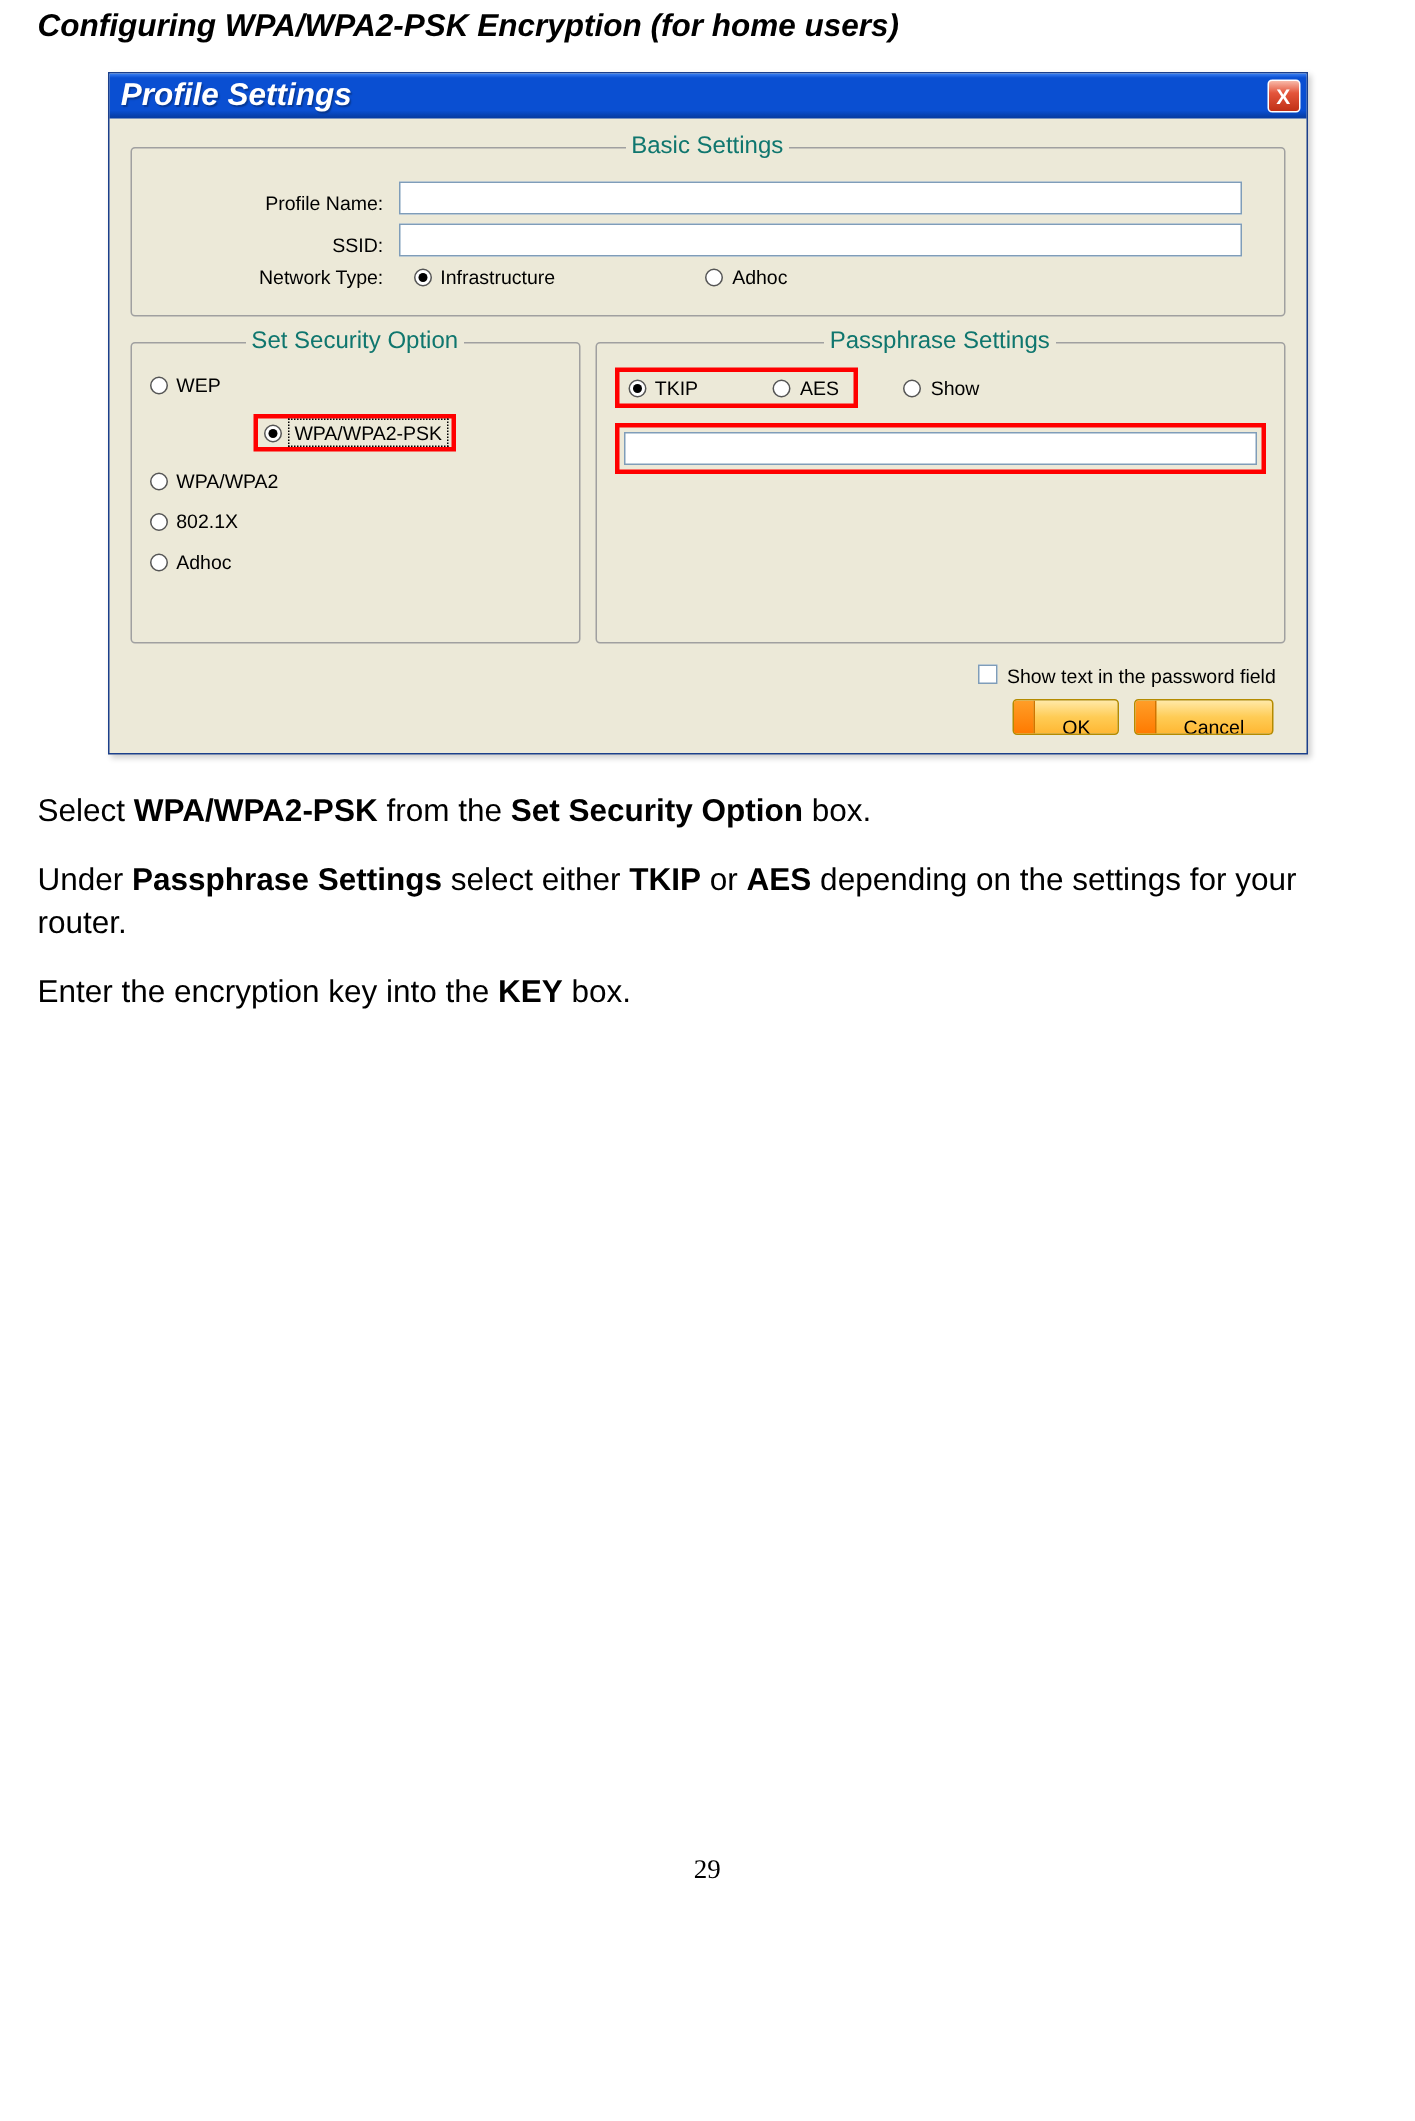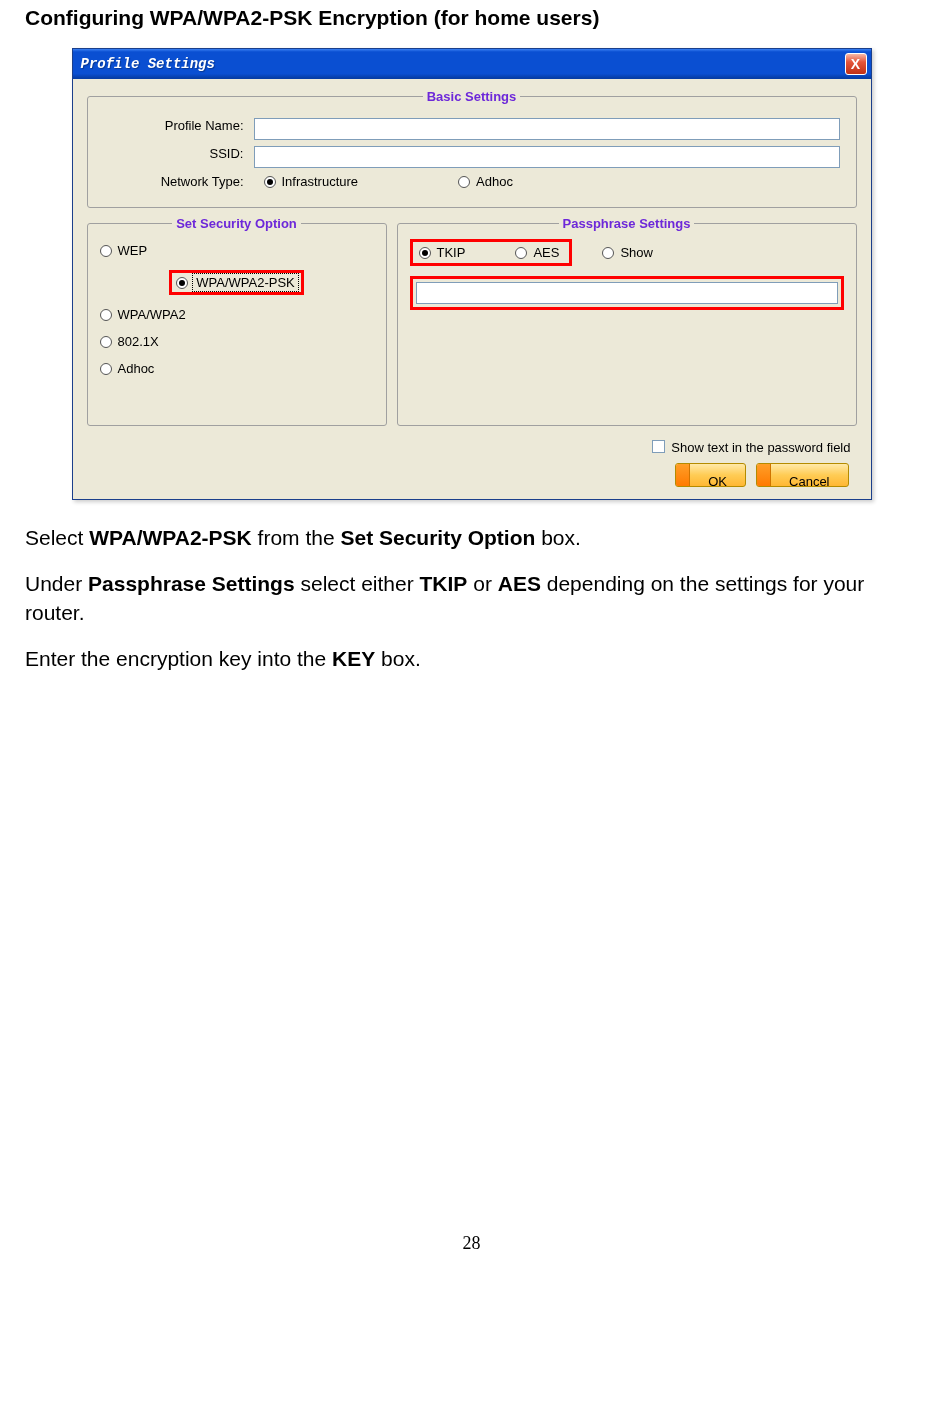--- a/index.html
+++ b/index.html
@@ -7,20 +7,21 @@
     margin: 0;
     padding: 0;
     font-family: Arial, Helvetica, sans-serif;
     background: #fff;
     width: 943px;
   }
   .page {
     padding: 0 25px;
   }
   .heading {
+    font-style: italic;
     font-weight: bold;
     font-size: 21px;
     margin: 6px 0 18px 0;
   }
   .screenshot-wrap {
     text-align: center;
   }
   .dialog {
     width: 800px;
     margin: 0 auto 24px auto;
@@ -36,23 +37,22 @@
     display: flex;
     align-items: center;
     justify-content: space-between;
     padding: 0 4px 0 8px;
     border-bottom: 1px solid #063da6;
   }
   .titlebar-title {
     color: #fff;
     font-weight: bold;
     font-style: italic;
-    font-size: 14px;
+    font-size: 21px;
     text-shadow: 1px 1px 1px rgba(0,0,0,0.3);
-    font-family: Liberation Mono, monospace;
   }
   .close-btn {
     width: 22px;
     height: 22px;
     background: linear-gradient(to bottom,#f8b9a8,#e4553b 40%,#c03016);
     border: 1px solid #fff;
     border-radius: 3px;
     color: #fff;
     display: flex;
     align-items: center;
@@ -65,29 +65,28 @@
     padding: 10px 14px 12px 14px;
   }
   fieldset {
     border: 1px solid #a0a0a0;
     border-radius: 3px;
     margin: 0 0 8px 0;
     padding: 8px 12px 12px 12px;
     background: #ece9d8;
   }
   fieldset legend {
-    color: #6d28d9;
-    font-size: 13px;
+    color: #0f766e;
+    font-size: 16px;
     padding: 0 4px;
-    font-weight: bold;
   }
   .form-row {
     display: flex;
-    align-items: flex-start;
-    margin: 6px 4px;
+    align-items: flex-end;
+    margin: 6px 16px;
   }
   .form-row label {
     width: 150px;
     text-align: right;
     padding-right: 10px;
   }
   .text-input {
     flex: 1;
     height: 22px;
     border: 1px solid #7f9db9;
@@ -346,14 +345,14 @@
       <span>Select </span><b>WPA/WPA2-PSK</b><span> from the </span><b>Set Security Option</b><span> box.</span>
     </p>
     <p>
       <span>Under </span><b>Passphrase Settings</b><span> select either </span><b>TKIP</b><span> or </span><b>AES</b><span> depending on the settings for your router.</span>
     </p>
     <p>
       <span>Enter the encryption key into the </span><b>KEY</b><span> box.</span>
     </p>
   </div>
 
-  <div class="page-number">28</div>
+  <div class="page-number">29</div>
 </div>
 
 </body></html>

